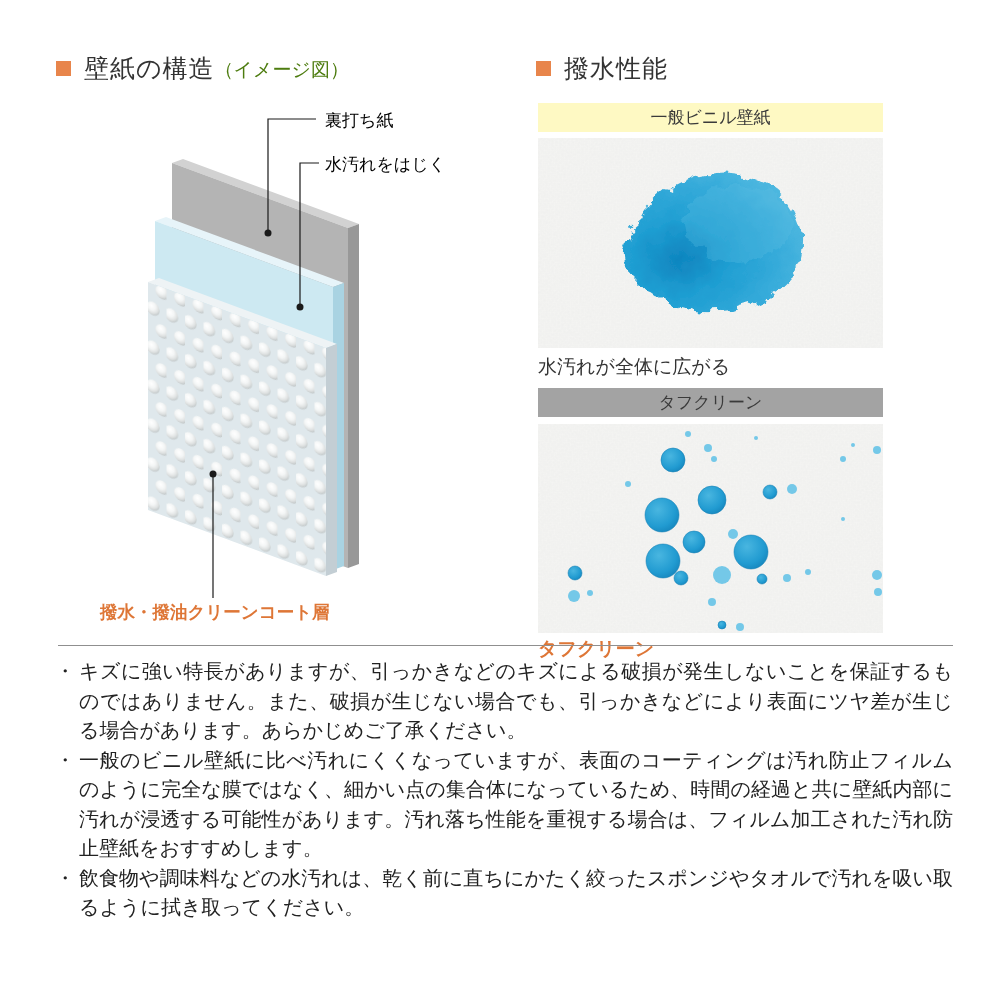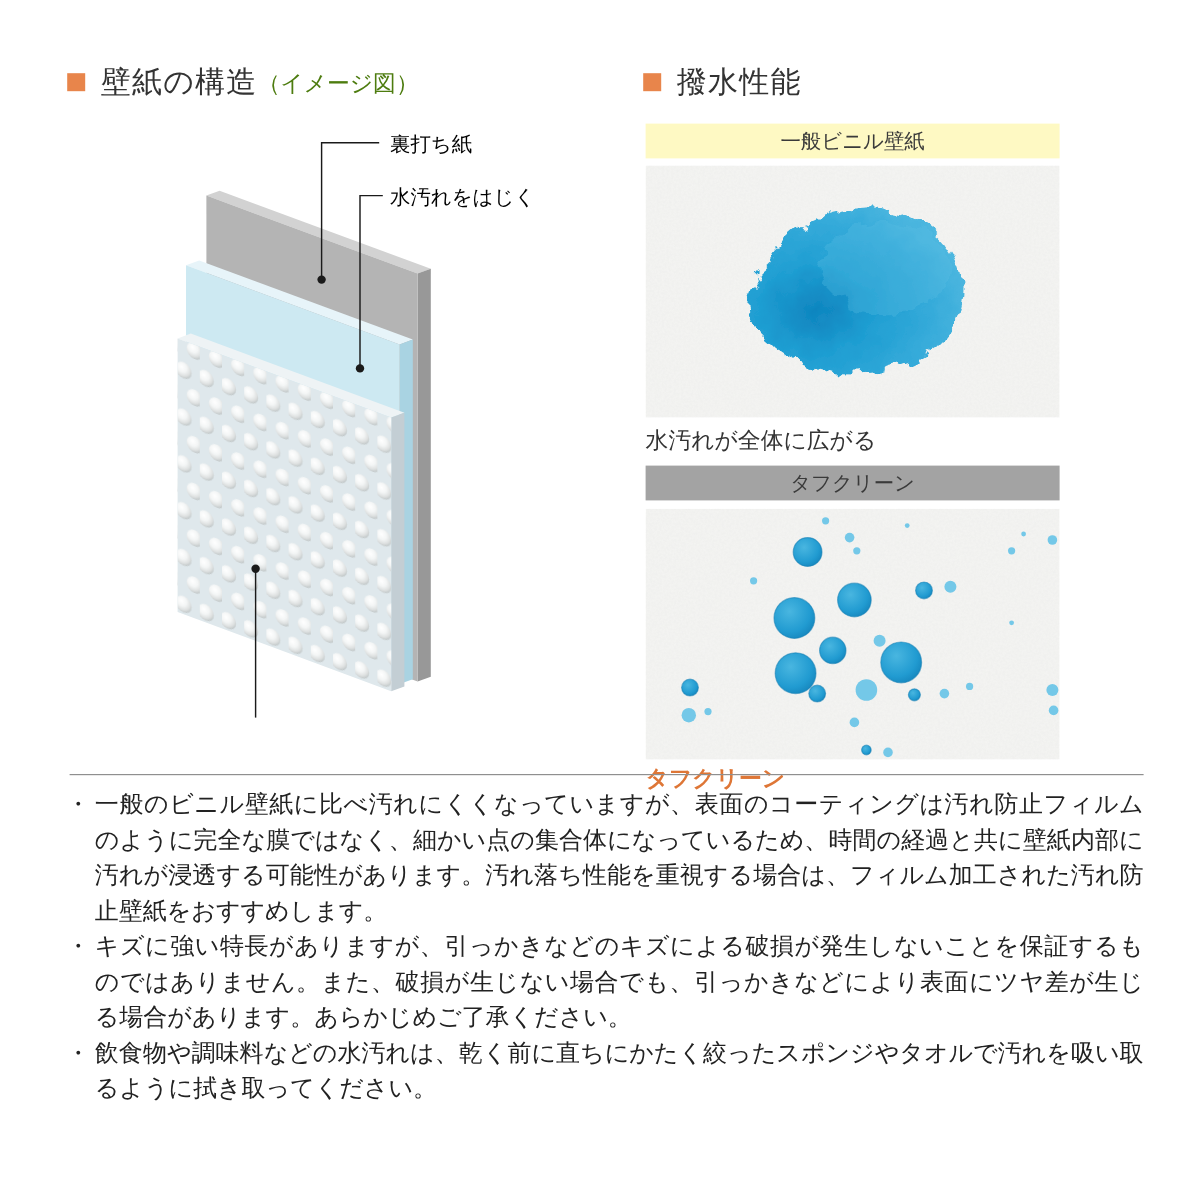--- a/index.html
+++ b/index.html
@@ -83,20 +83,21 @@
     </g>
     <g fill="#1a1a1a">
       <circle cx="268" cy="233" r="3.5"></circle>
       <circle cx="300" cy="307" r="3.5"></circle>
       <circle cx="213" cy="474" r="3.5"></circle>
     </g>
   </svg>
 
   <div class="lbl" style="left:325px; top:109px;">裏打ち紙</div>
   <div class="lbl" style="left:325px; top:153px;">水汚れをはじく</div>
+  <div class="lbl coat" style="left:100px; top:600px;">撥水・撥油クリーンコート層</div>
 
   <div class="sec-title" style="left:536px; top:52px;">
     <span class="sq"></span>
     <span class="t-main">撥水性能</span>
   </div>
 
   <div class="right-col">
 
     <div class="bar gray">一般ビニル壁紙</div>
 
@@ -181,19 +182,19 @@
         </g>
       </g>
     </svg>
 
     <div class="cap orange" style="top:533px;">タフクリーン</div>
   </div>
 
   <div class="notes">
     <div class="rule"></div>
     <ul>
+      <li>キズに強い特長がありますが、引っかきなどのキズによる破損が発生しないことを保証するものではありません。また、破損が生じない場合でも、引っかきなどにより表面にツヤ差が生じる場合があります。あらかじめご了承ください。</li>
       <li>一般のビニル壁紙に比べ汚れにくくなっていますが、表面のコーティングは汚れ防止フィルムのように完全な膜ではなく、細かい点の集合体になっているため、時間の経過と共に壁紙内部に汚れが浸透する可能性があります。汚れ落ち性能を重視する場合は、フィルム加工された汚れ防止壁紙をおすすめします。</li>
-      <li>キズに強い特長がありますが、引っかきなどのキズによる破損が発生しないことを保証するものではありません。また、破損が生じない場合でも、引っかきなどにより表面にツヤ差が生じる場合があります。あらかじめご了承ください。</li>
       <li>飲食物や調味料などの水汚れは、乾く前に直ちにかたく絞ったスポンジやタオルで汚れを吸い取るように拭き取ってください。</li>
     </ul>
   </div>
 
 </div>
 
 </body></html>

